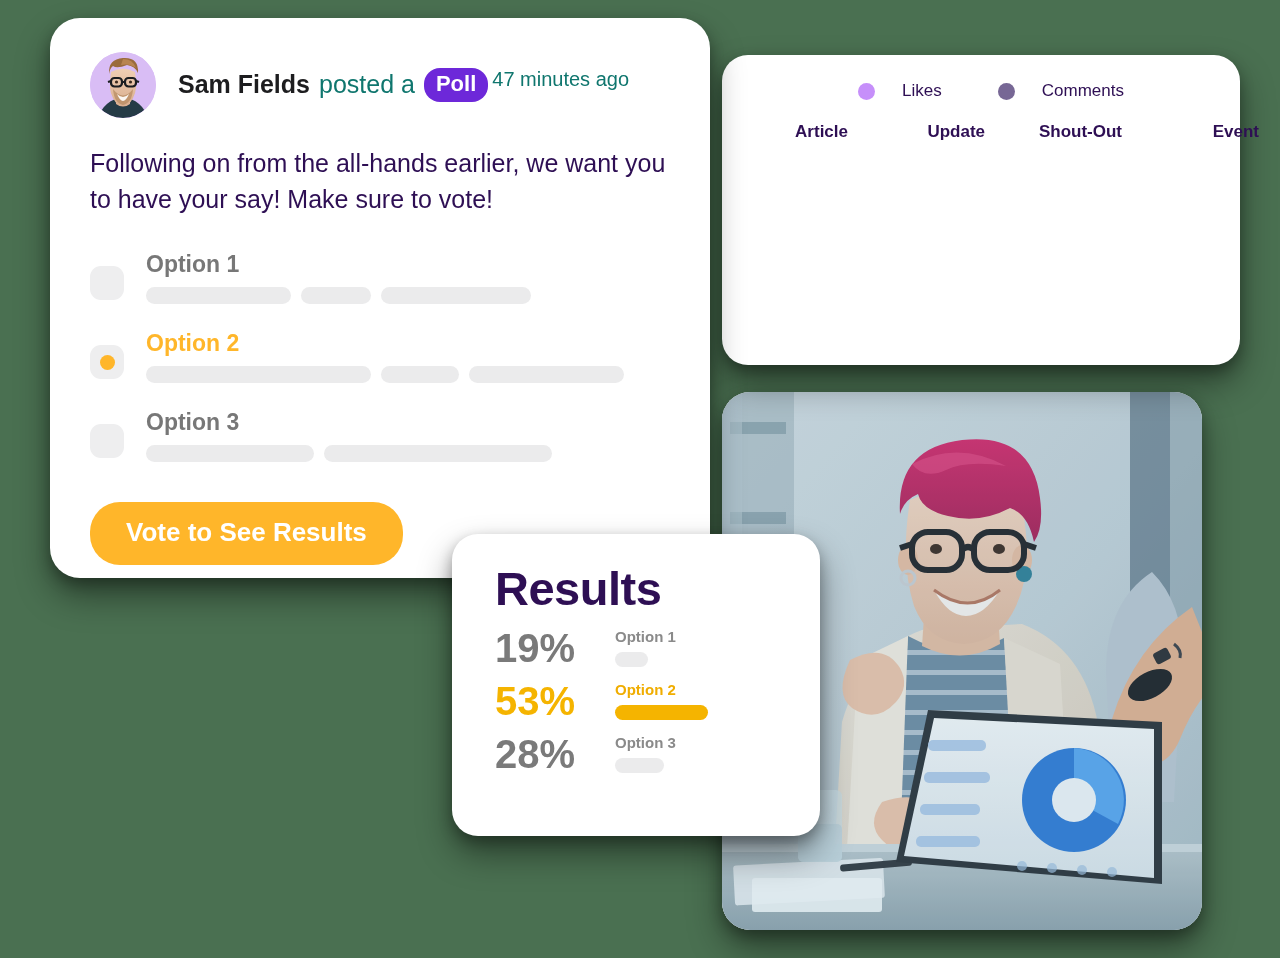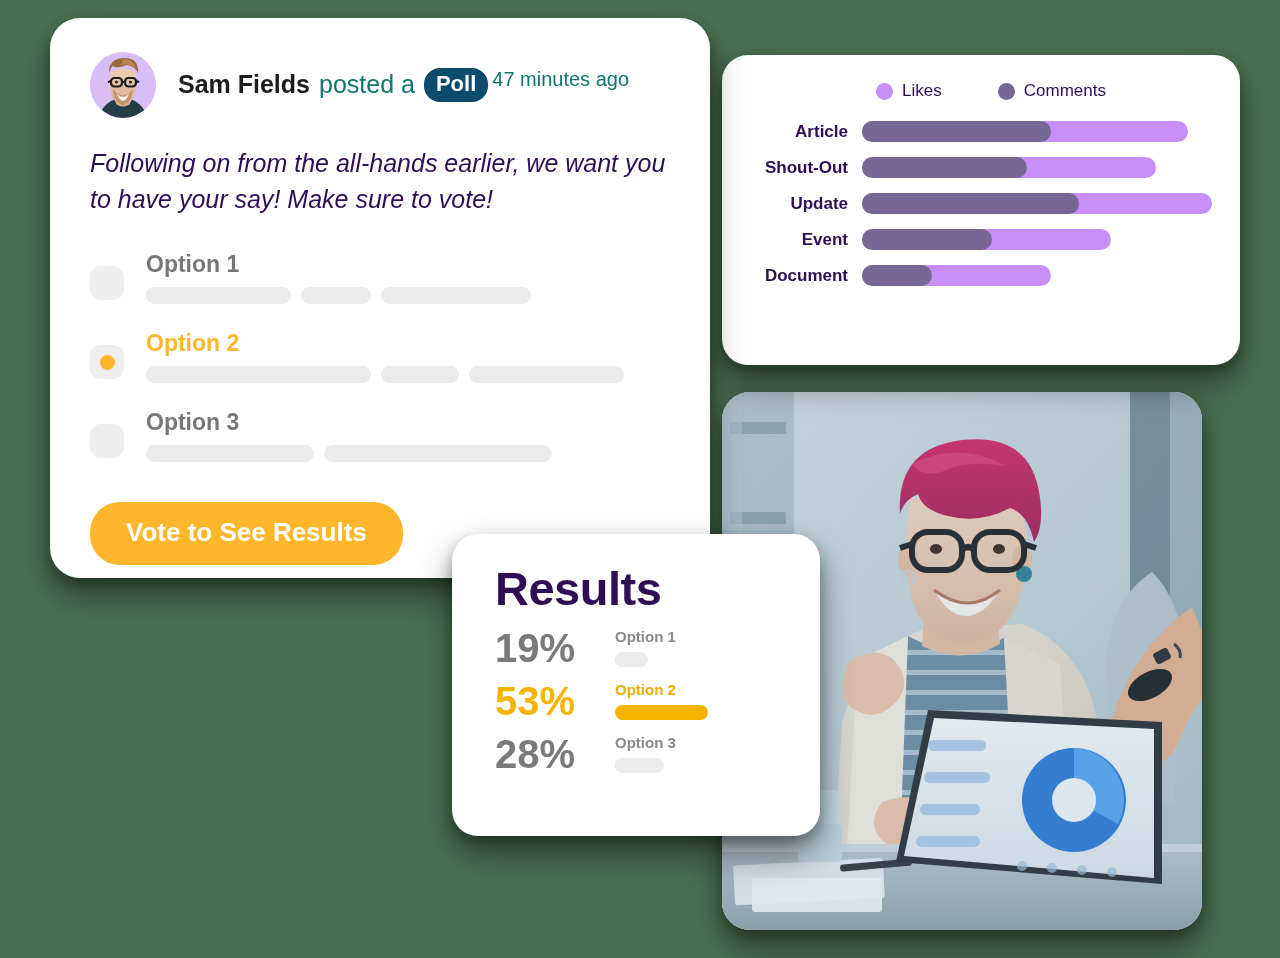--- a/index.html
+++ b/index.html
@@ -58,39 +58,38 @@
   .poll-head-line1 {
     display: flex;
     align-items: center;
     gap: 9px;
     font-size: 25px;
     line-height: 1.1;
   }
   .poster-name { font-weight: bold; color: #1d1d1f; }
   .posted-a { color: #0f766e; }
   .badge-poll {
-    background: #0c4a6e;
+    background: #6d28d9;
     color: #ffffff;
     font-weight: bold;
     font-size: 22px;
     border-radius: 16px;
     padding: 3px 12px 5px 12px;
     line-height: 1.15;
   }
   .poll-time {
     font-size: 20px;
     color: #0f766e;
   }
 
   .poll-body {
     margin-top: 28px;
     font-size: 25px;
     line-height: 1.42;
     color: #2e0f54;
-    font-style: italic;
   }
 
   .options { margin-top: 34px; }
   .option-row {
     display: flex;
     align-items: flex-end;
     gap: 22px;
     margin-bottom: 26px;
   }
   .radio-box {
@@ -154,31 +153,31 @@
   .chart-legend {
     display: flex;
     justify-content: center;
     gap: 56px;
     margin-bottom: 20px;
     padding-left: 30px;
   }
   .legend-item {
     display: flex;
     align-items: center;
-    gap: 9px;
+    gap: 27px;
     font-size: 17px;
     color: #2e0f54;
   }
   .legend-dot {
     width: 17px;
     height: 17px;
     border-radius: 50%;
     flex: 0 0 auto;
   }
-  .chart-rows { display: flex; flex-direction: column; gap: 15px; }
+  .chart-rows { display: flex; flex-direction: row; gap: 15px; }
   .chart-row {
     display: flex;
     align-items: center;
     gap: 14px;
   }
   .chart-cat {
     width: 108px;
     text-align: right;
     font-size: 17px;
     font-weight: bold;
@@ -287,31 +286,31 @@
       </div>
       <div class="chart-rows" id="chart-rows">
           <div class="chart-row">
             <div class="chart-cat">Article</div>
             <div class="chart-track">
               <div class="bar-likes" style="width: 93%; background: rgb(198, 143, 250);"></div>
               <div class="bar-comments" style="width: 54%; background: rgb(119, 103, 149);"></div>
             </div>
           </div>
           <div class="chart-row">
+            <div class="chart-cat">Update</div>
+            <div class="chart-track">
+              <div class="bar-likes" style="width: 100%; background: rgb(198, 143, 250);"></div>
+              <div class="bar-comments" style="width: 62%; background: rgb(119, 103, 149);"></div>
+            </div>
+          </div>
+          <div class="chart-row">
             <div class="chart-cat">Shout-Out</div>
             <div class="chart-track">
               <div class="bar-likes" style="width: 84%; background: rgb(198, 143, 250);"></div>
               <div class="bar-comments" style="width: 47%; background: rgb(119, 103, 149);"></div>
-            </div>
-          </div>
-          <div class="chart-row">
-            <div class="chart-cat">Update</div>
-            <div class="chart-track">
-              <div class="bar-likes" style="width: 100%; background: rgb(198, 143, 250);"></div>
-              <div class="bar-comments" style="width: 62%; background: rgb(119, 103, 149);"></div>
             </div>
           </div>
           <div class="chart-row">
             <div class="chart-cat">Event</div>
             <div class="chart-track">
               <div class="bar-likes" style="width: 71%; background: rgb(198, 143, 250);"></div>
               <div class="bar-comments" style="width: 37%; background: rgb(119, 103, 149);"></div>
             </div>
           </div>
           <div class="chart-row">

